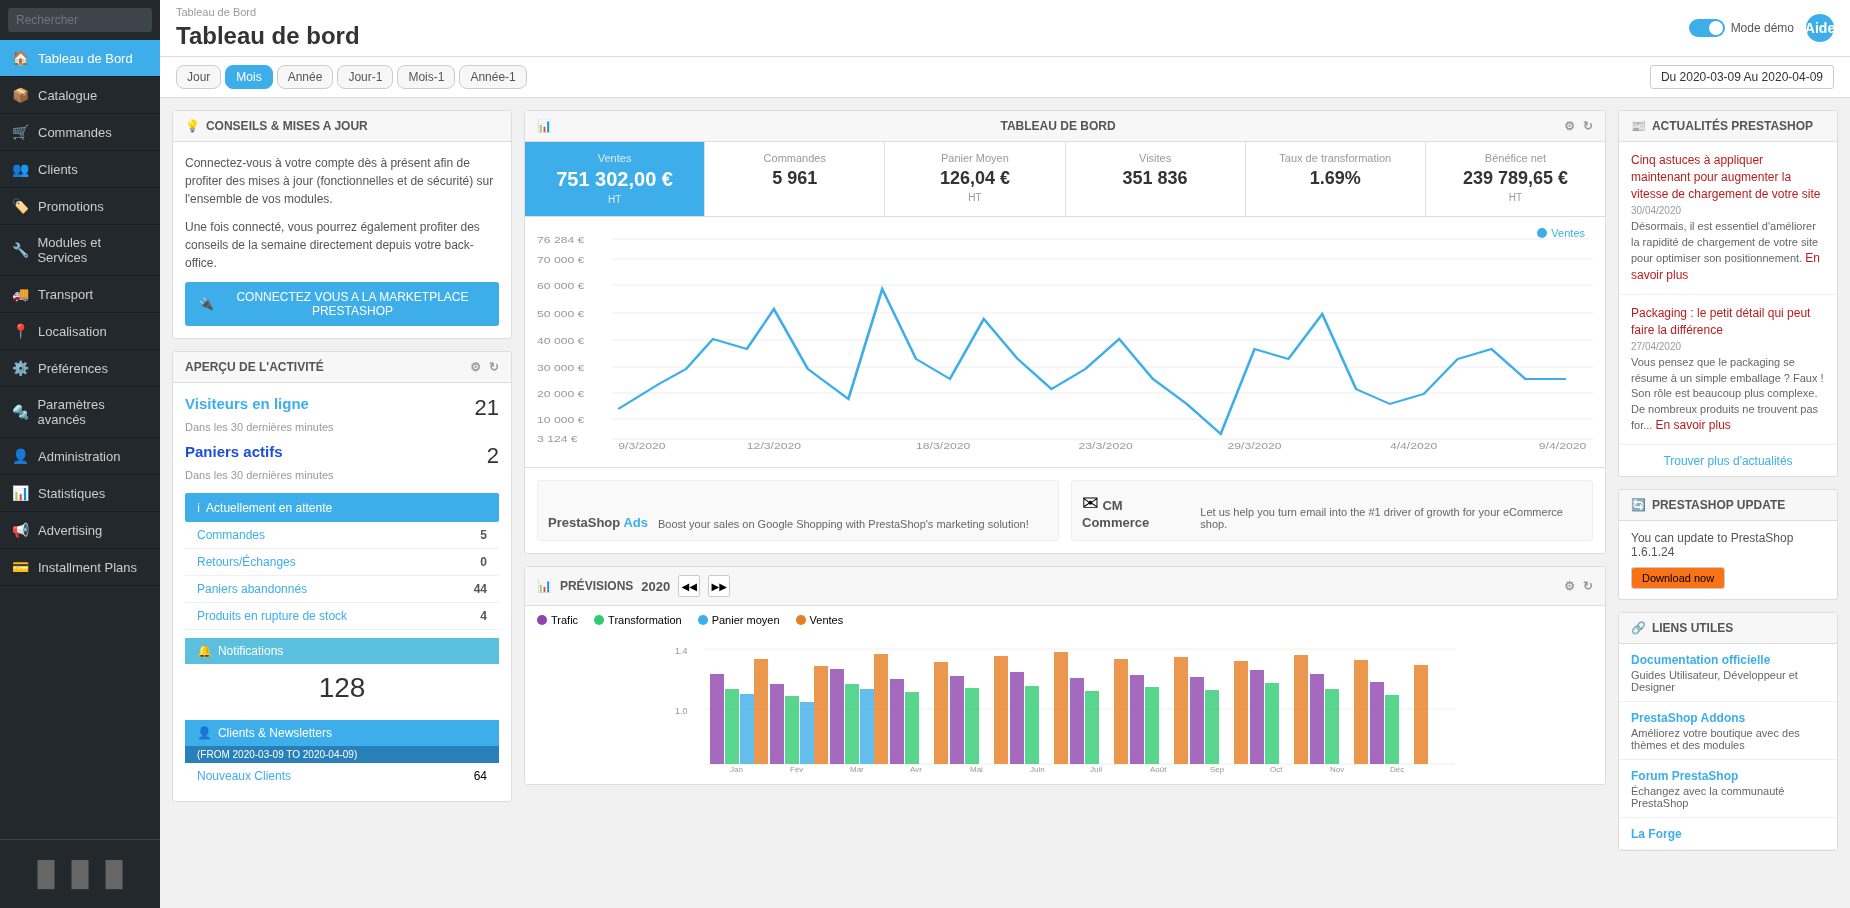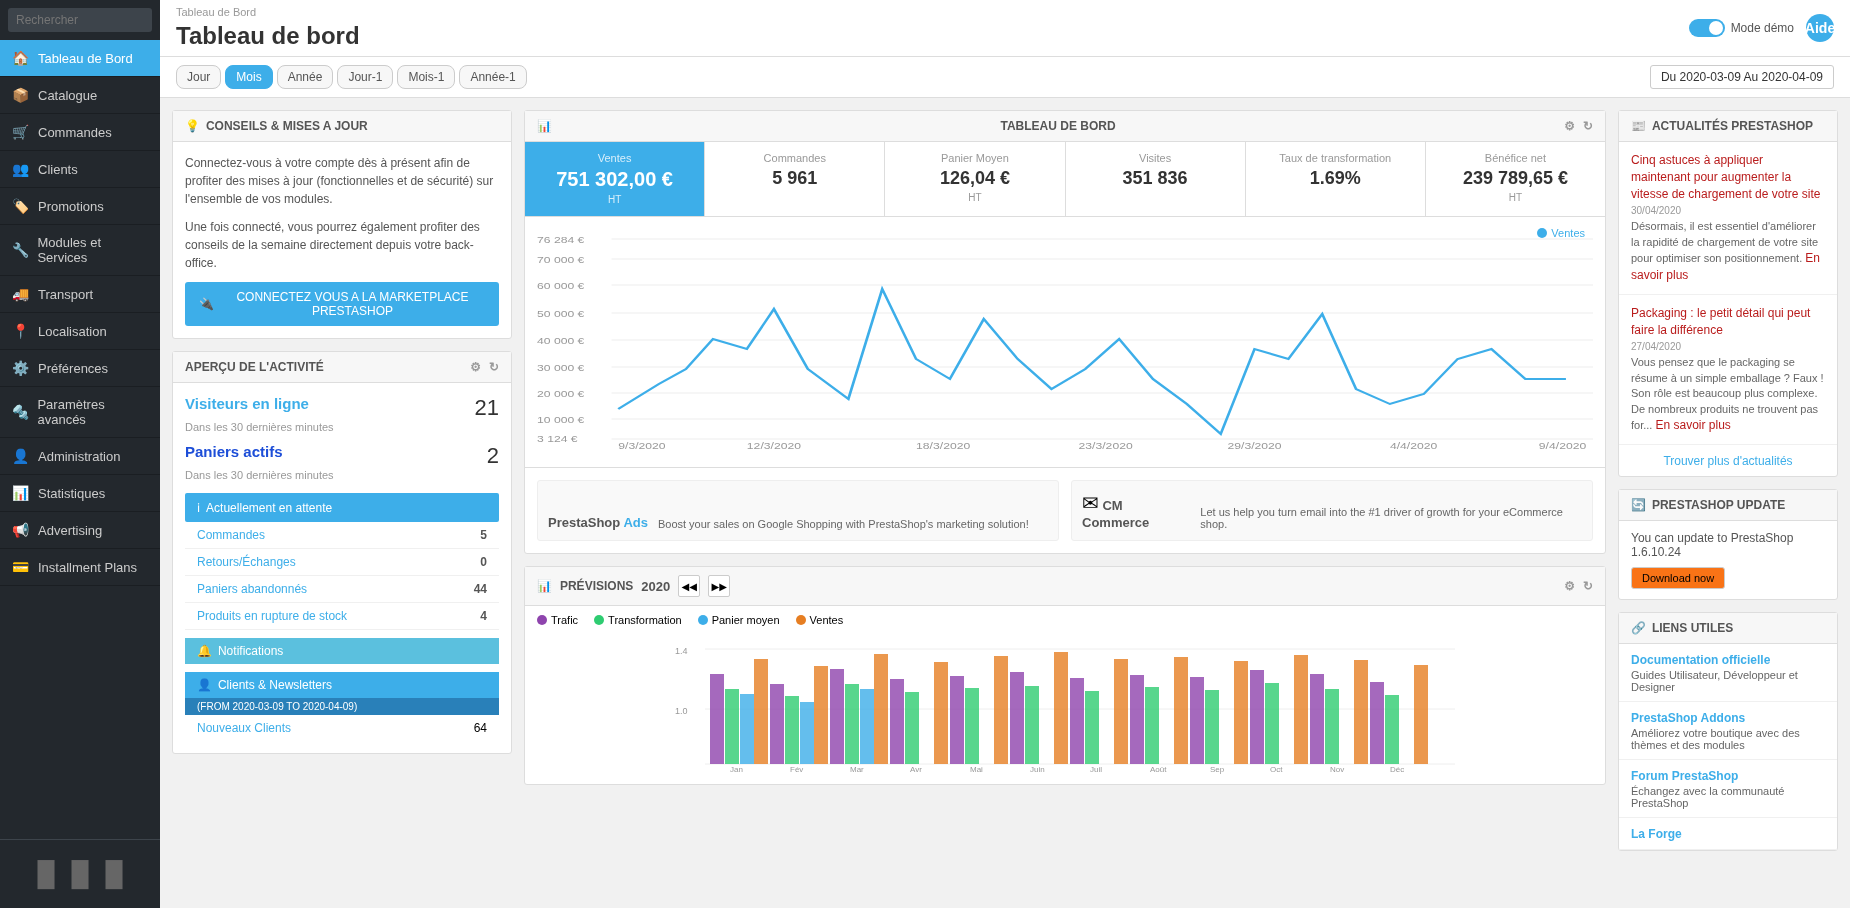--- a/index.html
+++ b/index.html
@@ -529,20 +529,21 @@
                   <span class="attente-count">4</span>
                 </div>
               </div>
           </div>
 
           <div style="margin-top:8px;">
             <div class="notif-header">
               <span>🔔</span>
               <span>Notifications</span>
             </div>
+            <div class="notif-count">128</div>
           </div>
 
           <div style="margin-top:8px;">
             <div class="clients-header">
               <span>👤</span>
               <span>Clients &amp; Newsletters</span>
             </div>
             <div class="clients-sub">(FROM 2020-03-09 TO 2020-04-09)</div>
             <div class="clients-row">
               <a href="#" style="color:#3daee9; font-size:12px;">Nouveaux Clients</a>
@@ -755,21 +756,21 @@
           <a href="#">Trouver plus d'actualités</a>
         </div>
       </div>
 
       <div class="update-panel">
         <div class="update-header">
           <span>🔄</span>
           <span>PRESTASHOP UPDATE</span>
         </div>
         <div class="update-body">
-          <div>You can update to PrestaShop 1.6.10.24</div>
+          <div>You can update to PrestaShop 1.6.1.24</div>
           <button class="download-btn">Download now</button>
         </div>
       </div>
 
       <div class="liens-panel">
         <div class="liens-header">
           <span>🔗</span>
           <span>LIENS UTILES</span>
         </div>
         <div id="liens-items">

